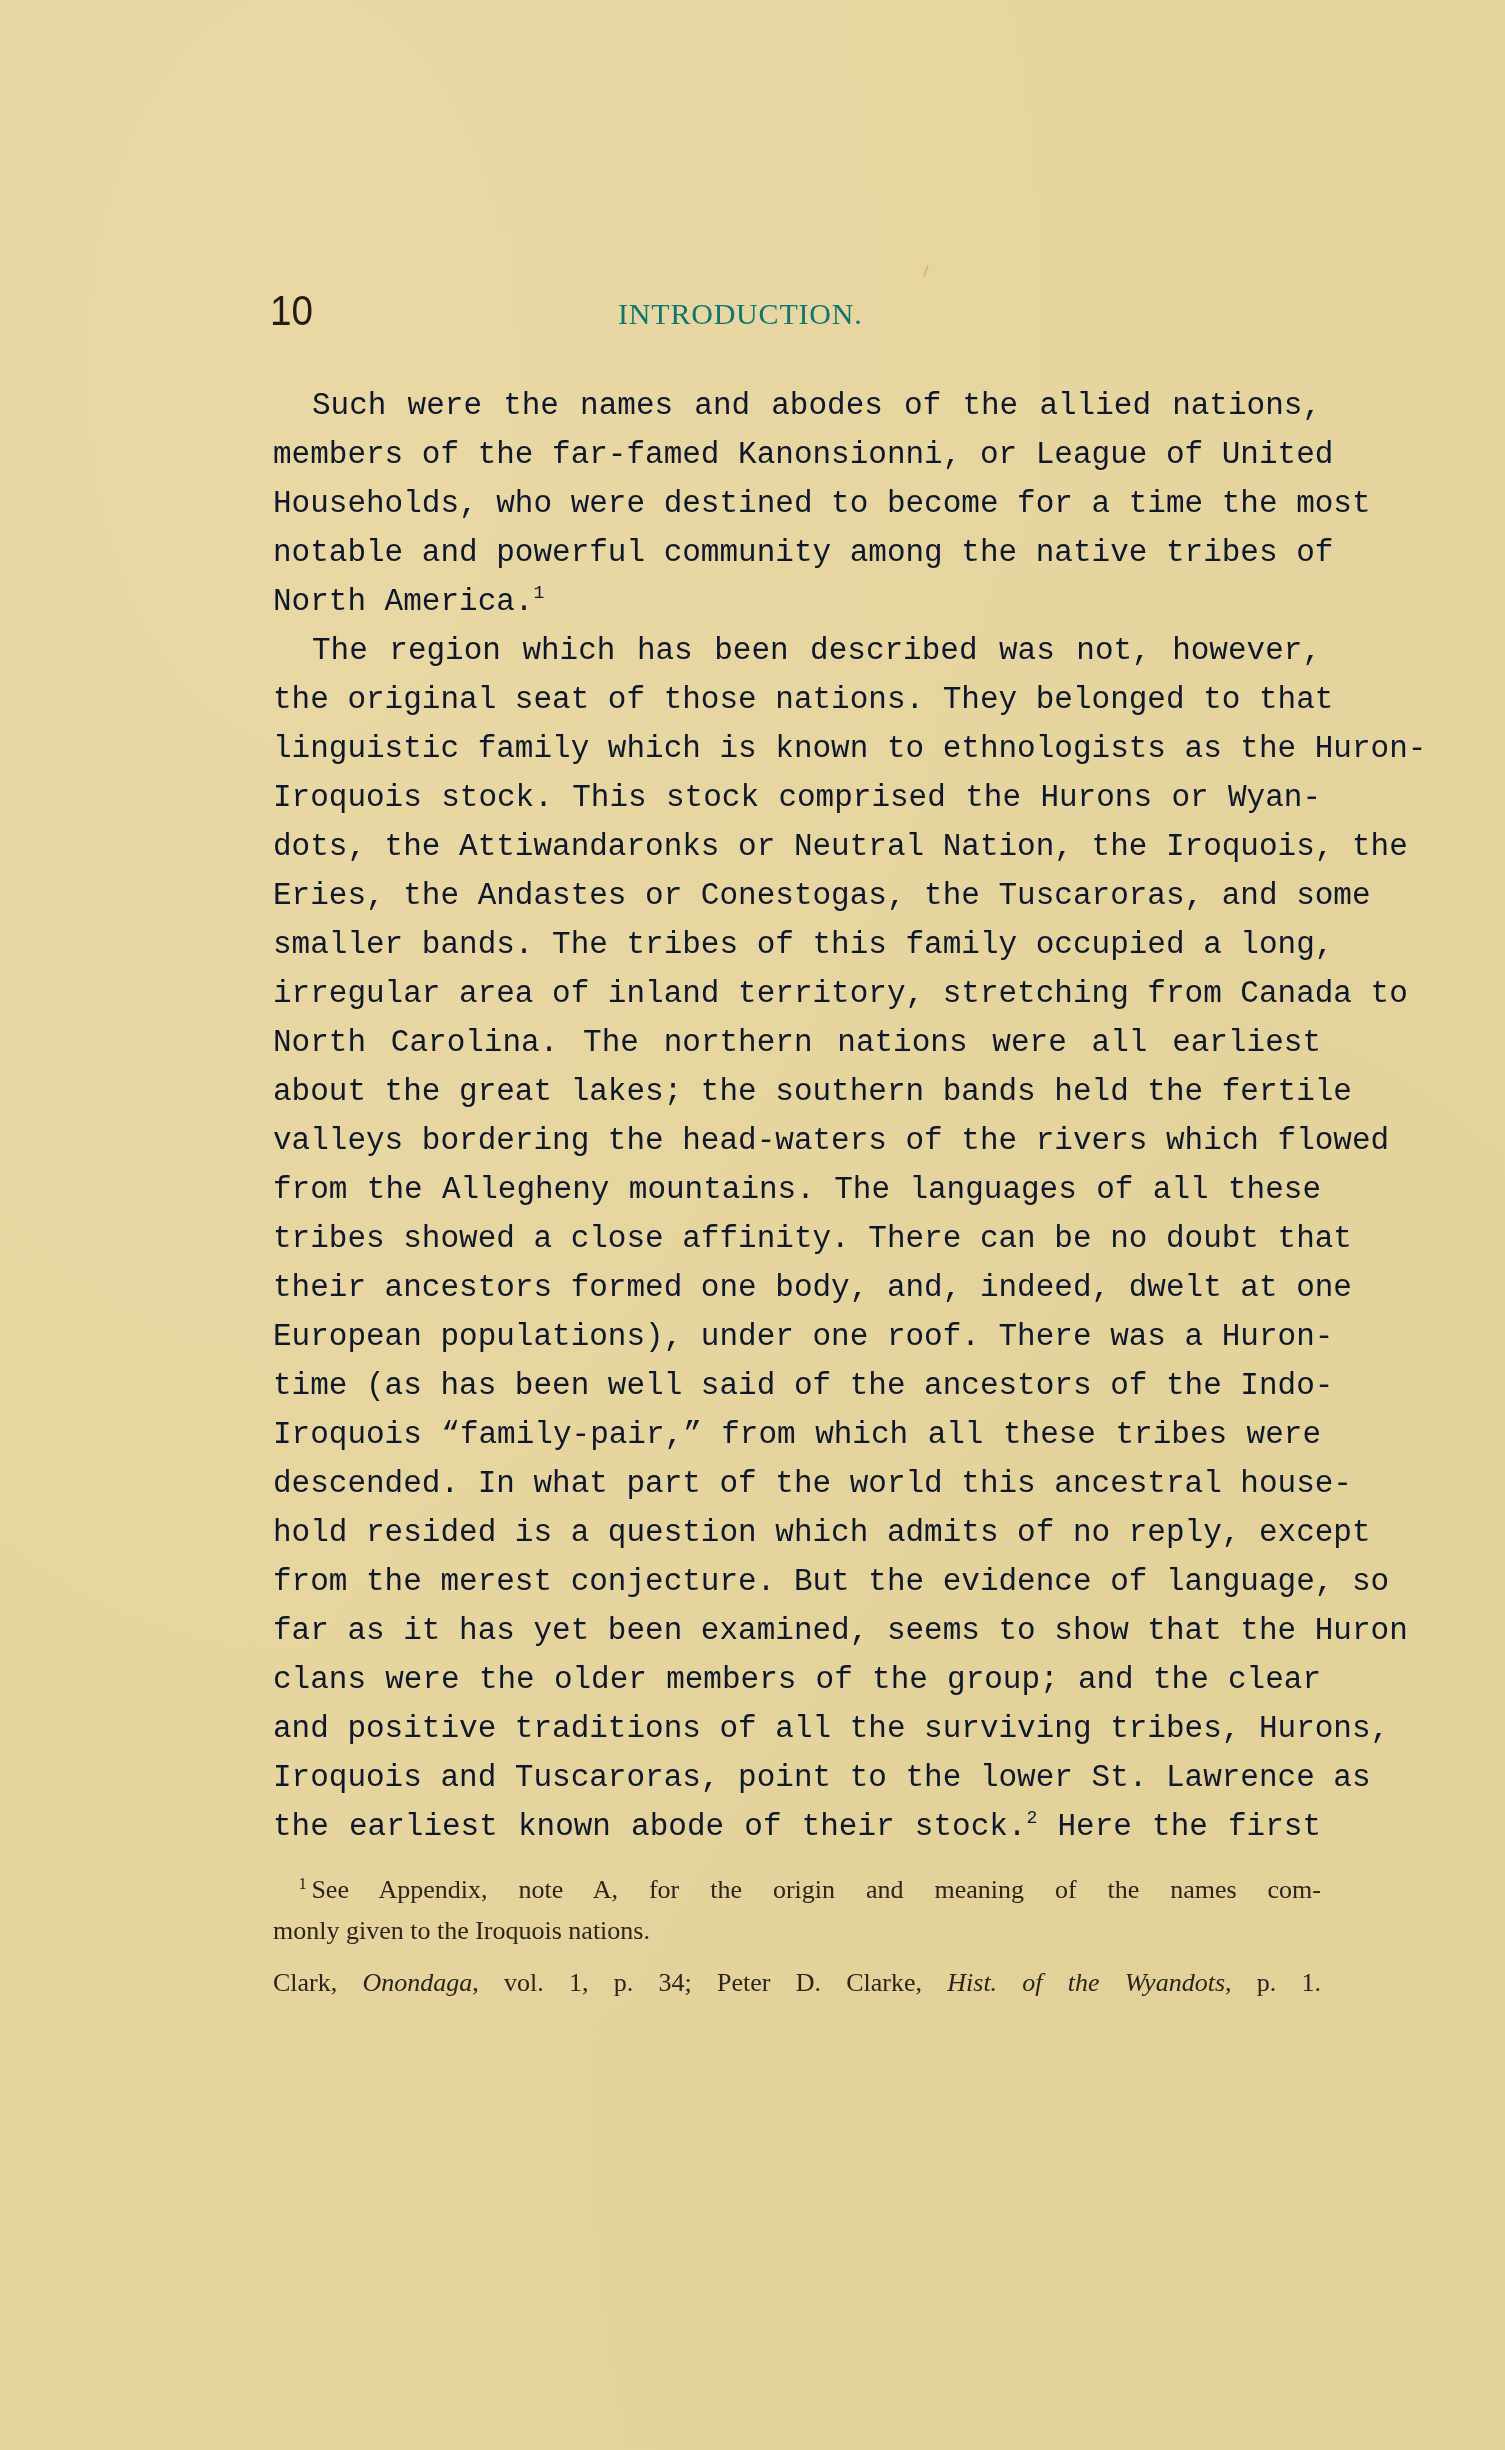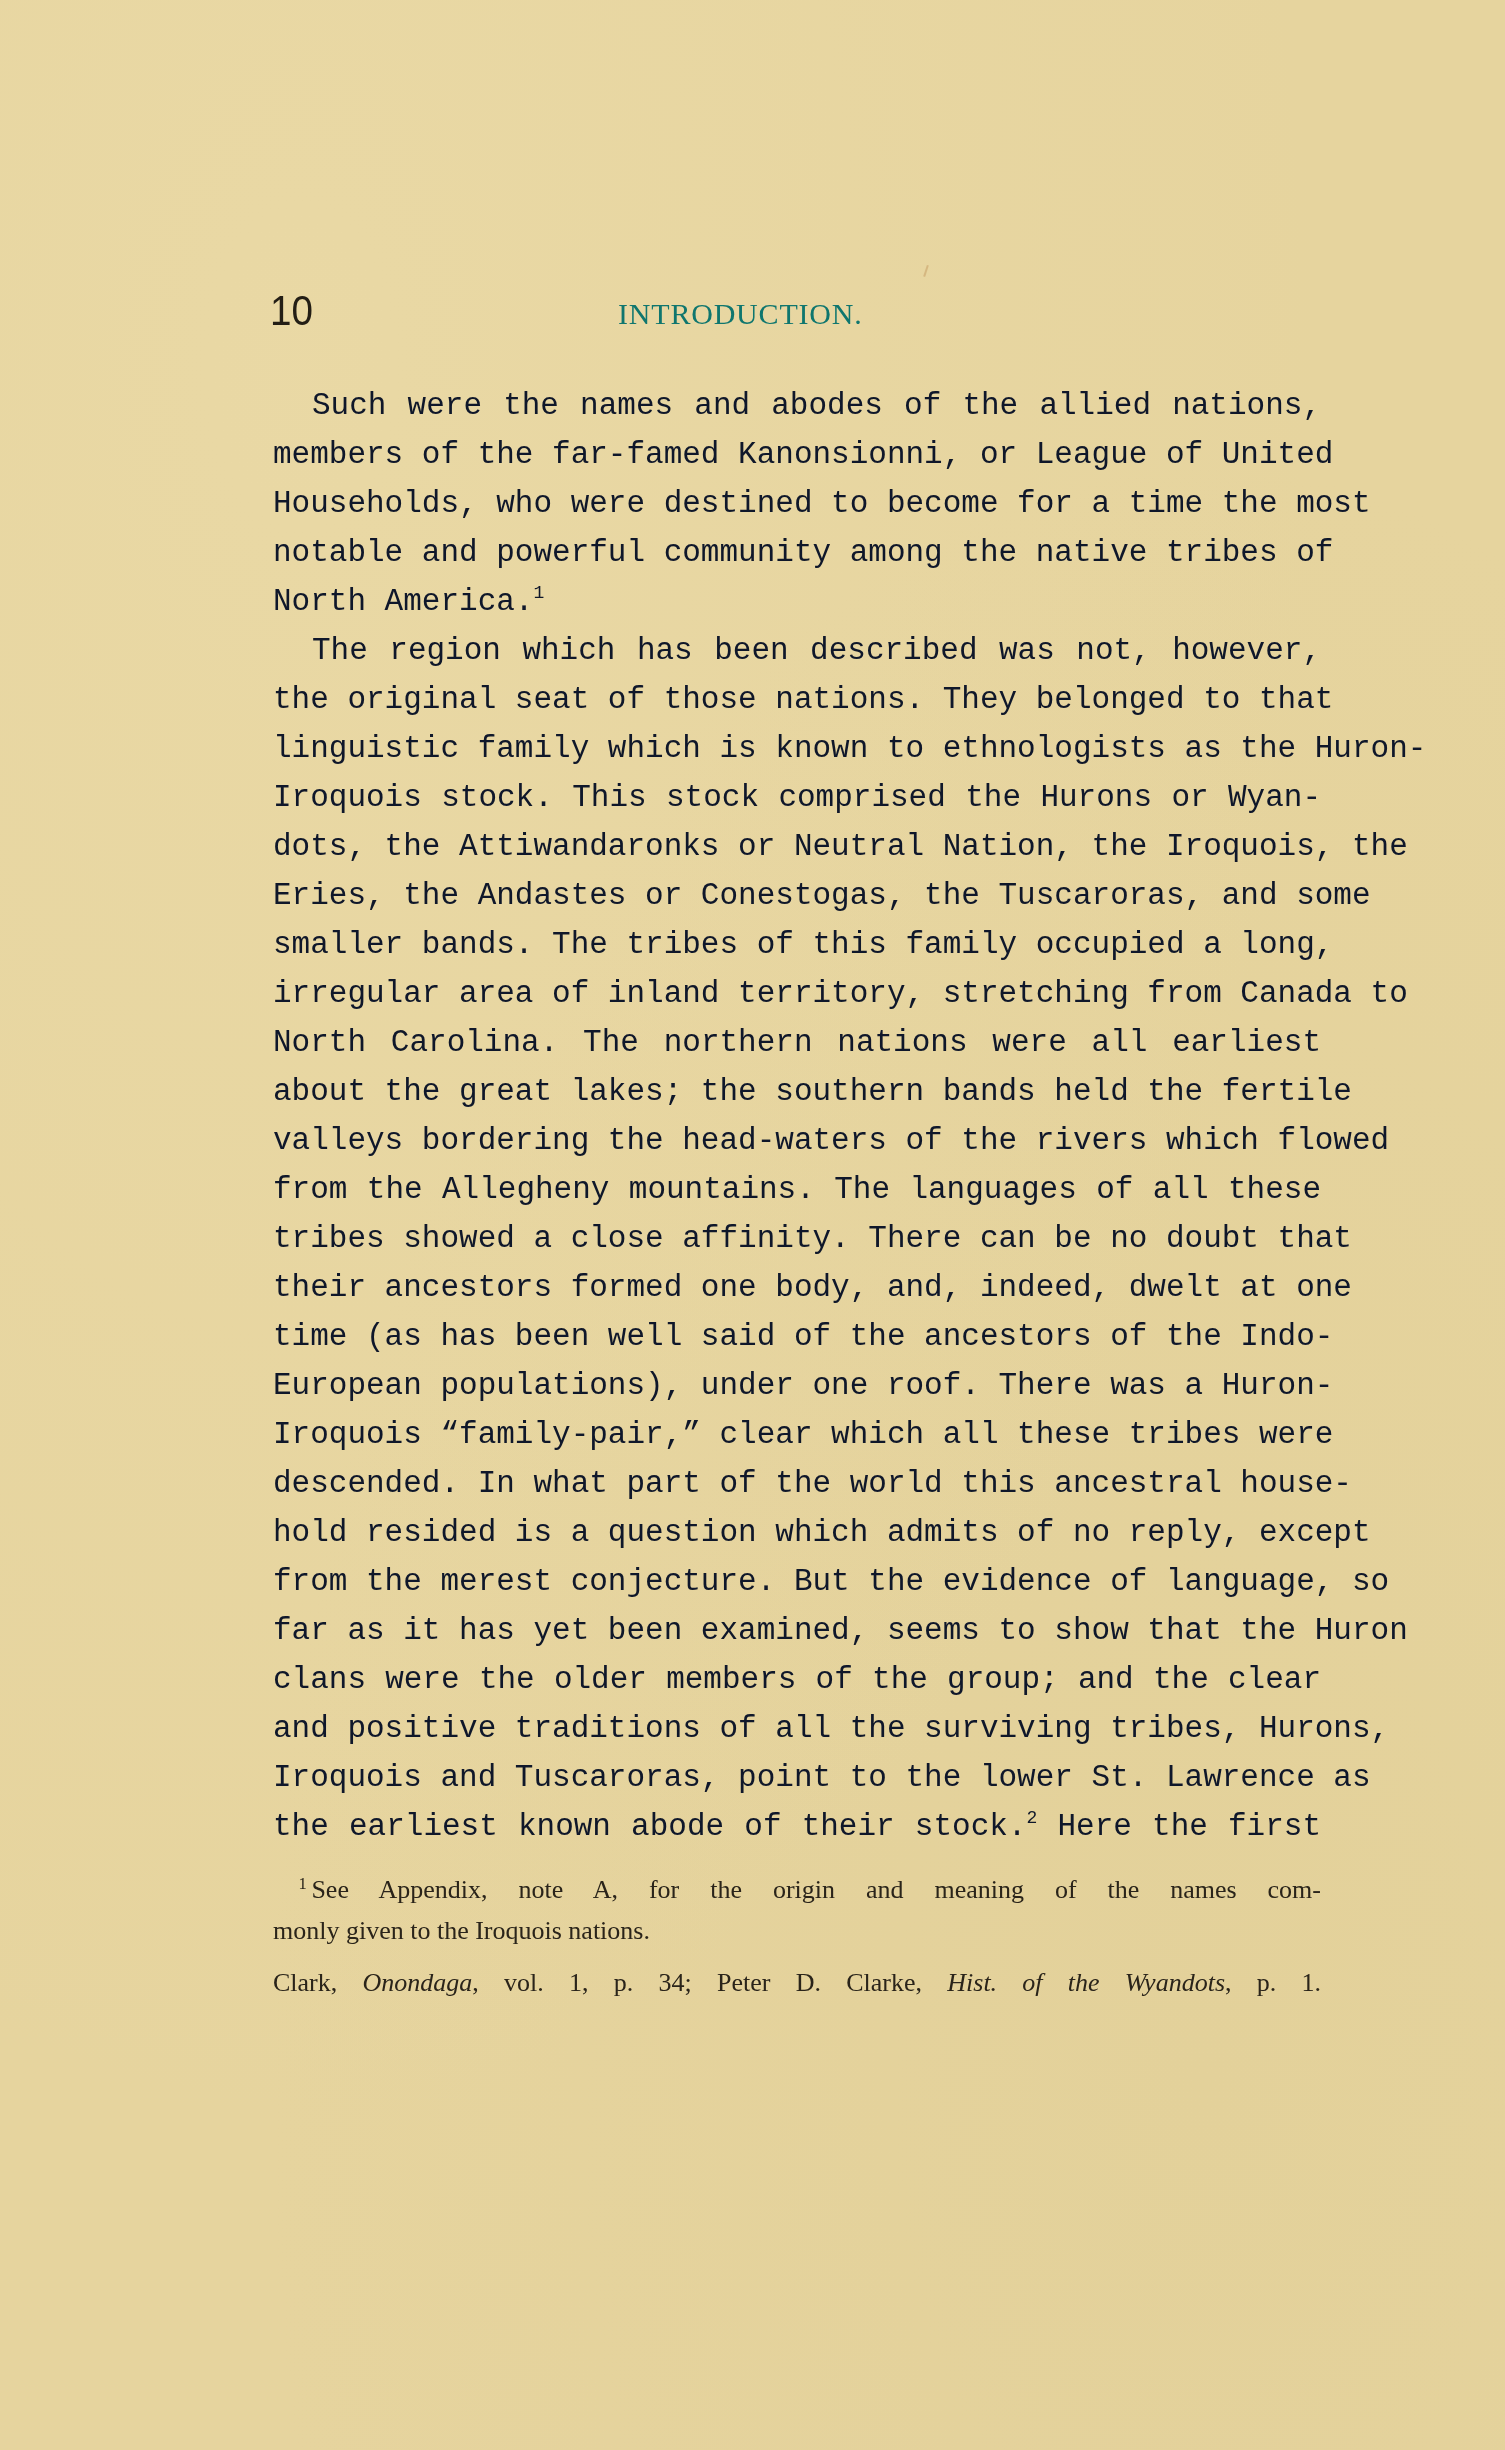--- a/index.html
+++ b/index.html
@@ -146,23 +146,23 @@
       <span class="line">dots, the Attiwandaronks or Neutral Nation, the Iroquois, the</span>
       <span class="line">Eries, the Andastes or Conestogas, the Tuscaroras, and some</span>
       <span class="line">smaller bands. The tribes of this family occupied a long,</span>
       <span class="line">irregular area of inland territory, stretching from Canada to</span>
       <span class="line">North Carolina. The northern nations were all earliest</span>
       <span class="line">about the great lakes; the southern bands held the fertile</span>
       <span class="line">valleys bordering the head-waters of the rivers which flowed</span>
       <span class="line">from the Allegheny mountains. The languages of all these</span>
       <span class="line">tribes showed a close affinity. There can be no doubt that</span>
       <span class="line">their ancestors formed one body, and, indeed, dwelt at one</span>
+      <span class="line">European populations), under one roof. There was a Huron-</span>
       <span class="line">time (as has been well said of the ancestors of the Indo-</span>
-      <span class="line">European populations), under one roof. There was a Huron-</span>
-      <span class="line">Iroquois “family-pair,” clear which all these tribes were</span>
+      <span class="line">Iroquois “family-pair,” from which all these tribes were</span>
       <span class="line">descended. In what part of the world this ancestral house-</span>
       <span class="line">hold resided is a question which admits of no reply, except</span>
       <span class="line">from the merest conjecture. But the evidence of language, so</span>
       <span class="line">far as it has yet been examined, seems to show that the Huron</span>
       <span class="line">clans were the older members of the group; and the clear</span>
       <span class="line">and positive traditions of all the surviving tribes, Hurons,</span>
       <span class="line">Iroquois and Tuscaroras, point to the lower St. Lawrence as</span>
       <span class="line"><span>the earliest known abode of their stock.</span><sup class="fn-ref">2</sup> <span>Here the first</span></span>
     </div>
   </div>

